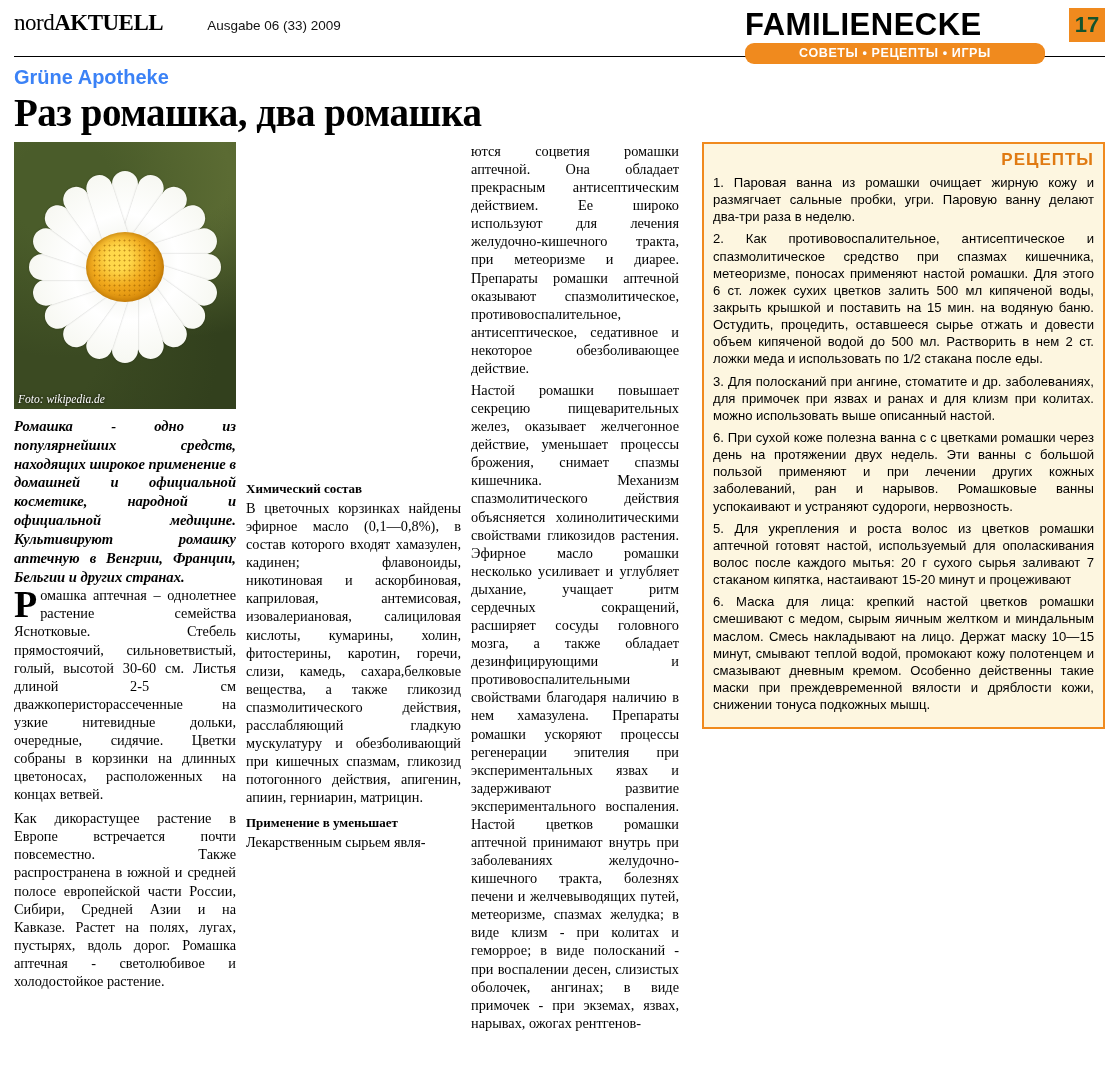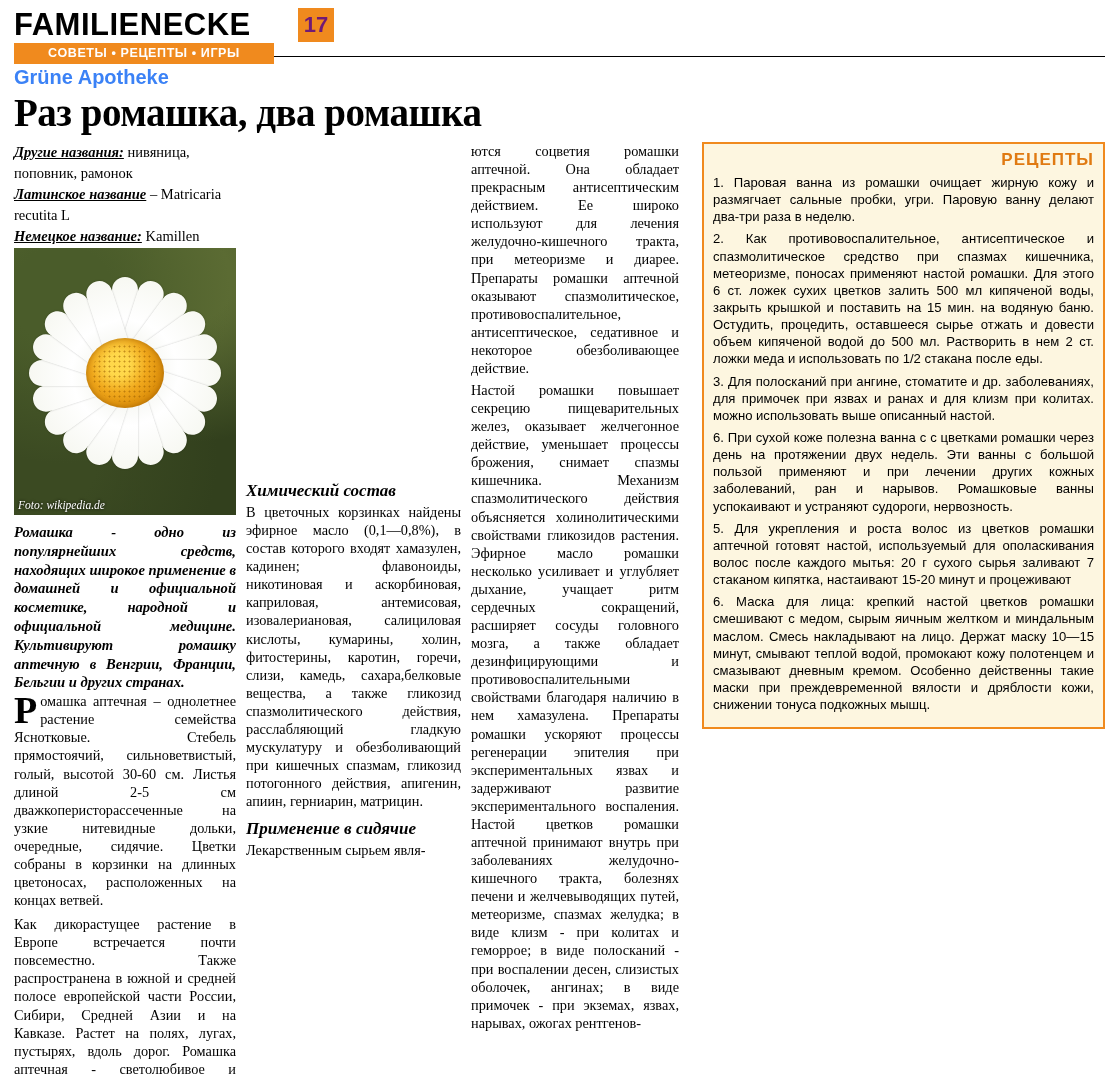--- a/index.html
+++ b/index.html
@@ -60,40 +60,41 @@
     font-weight: bold;
     font-size: 31px;
     letter-spacing: 0.5px;
     line-height: 1;
     margin-top: 1px;
   }
   .page-num-box {
     width: 36px;
     height: 34px;
     background: #f08a1e;
-    color: #701a75;
+    color: #14532d;
     font-family: "Liberation Sans", sans-serif;
     font-weight: bold;
     font-size: 22px;
     display: flex;
     align-items: center;
     justify-content: center;
   }
   .kicker-bar {
     margin-top: 3px;
     margin-left: auto;
-    width: 260px;
+    width: 300px;
     background: #f08a1e;
     color: #fff;
     font-family: "Liberation Sans", sans-serif;
     font-weight: bold;
     font-size: 12.5px;
     letter-spacing: 0.6px;
     text-align: center;
     padding: 3px 0 4px 0;
+    border-radius: 9px;
   }
   .mh-underline {
     border-top: 1.5px solid #000;
     margin-top: 4px;
   }
 
   
   .rubric {
     color: #3b82f6;
     font-family: "Liberation Sans", sans-serif;
@@ -195,22 +196,21 @@
 
   .body-text {
     font-size: 14.3px;
     line-height: 1.265;
     text-align: justify;
     hyphens: auto;
   }
   .body-text p { margin: 0 0 0 0; }
   .sub-head {
     font-weight: bold;
-    font-style: italic;
-    font-size: 17px;
+    font-size: 13px;
     margin: 9px 0 2px 0;
   }
   .dropcap-para { margin-top: 9px; }
   .dropcap-para::first-letter {
     float: left;
     font-size: 38px;
     line-height: 0.86;
     padding: 2px 3px 0 0;
     font-weight: bold;
   }
@@ -238,47 +238,42 @@
     text-align: justify;
   }
   .recipes-body p { margin: 0 0 5px 0; }
 </style>
 </head>
 <body>
 
 <div class="page">
 
   <div class="masthead">
+    <div class="mh-left">
+      <div class="brand">
+        <span class="nord">nord</span><span class="aktuell">AKTUELL</span>
+      </div>
+      <div class="issue">Ausgabe 06 (33) 2009</div>
+    </div>
     <div class="mh-right">
       <div>
         <div class="section-title">FAMILIENECKE</div>
         <div class="kicker-bar">СОВЕТЫ • РЕЦЕПТЫ • ИГРЫ</div>
       </div>
       <div class="page-num-box">17</div>
     </div>
   </div>
   <div class="mh-underline"></div>
 
   <div class="rubric">Grüne Apotheke</div>
   <div class="headline">Раз ромашка, два ромашка</div>
 
   <div class="content">
 
     <div class="left-col">
-      <div class="names">
-        <div>
-          <span class="lbl">Другие названия:</span><span> нивяница, поповник, рамонок</span>
-        </div>
-        <div>
-          <span class="lbl">Латинское название</span><span> – Matricaria recutita L</span>
-        </div>
-        <div>
-          <span class="lbl">Немецкое название:</span><span> Kamillen</span>
-        </div>
-      </div>
 
       <div class="photo">
         <div class="bg"></div>
         <div class="petals">
           <div class="petal" style="transform:rotate(0deg)"></div>
           <div class="petal" style="transform:rotate(18deg)"></div>
           <div class="petal" style="transform:rotate(36deg)"></div>
           <div class="petal" style="transform:rotate(54deg)"></div>
           <div class="petal" style="transform:rotate(72deg)"></div>
           <div class="petal" style="transform:rotate(90deg)"></div>
@@ -308,21 +303,21 @@
         <p style="margin-top:6px">Как дикорастущее растение в Европе встречается почти повсеместно. Также распространена в южной и средней полосе европейской части России, Сибири, Средней Азии и на Кавказе. Растет на полях, лугах, пустырях, вдоль дорог. Ромашка аптечная - светолюбивое и холодостойкое растение.</p>
       </div>
     </div>
 
     <div class="mid-col">
       <div style="height:330px"></div>
       <div class="sub-head">Химический состав</div>
       <div class="body-text">
         <p>В цветочных корзинках найдены эфирное масло (0,1—0,8%), в состав которого входят хамазулен, кадинен; флавоноиды, никотиновая и аскорбиновая, каприловая, антемисовая, изовалериановая, салициловая кислоты, кумарины, холин, фитостерины, каротин, горечи, слизи, камедь, сахара,белковые вещества, а также гликозид спазмолитического действия, расслабляющий гладкую мускулатуру и обезболивающий при кишечных спазмам, гликозид потогонного действия, апигенин, апиин, герниарин, матрицин.</p>
       </div>
-      <div class="sub-head">Применение в сидячие</div>
+      <div class="sub-head">Применение в уменьшает</div>
       <div class="body-text">
         <p>Лекарственным сырьем явля-</p>
       </div>
     </div>
 
     <div class="right-col">
       <div style="display:flex; gap:23px;">
         <div style="width:208px; flex:0 0 208px;" class="body-text">
           <p>ются соцветия ромашки аптечной. Она обладает прекрасным антисептическим действием. Ее широко используют для лечения желудочно-кишечного тракта, при метеоризме и диарее. Препараты ромашки аптечной оказывают спазмолитическое, противовоспалительное, антисептическое, седативное и некоторое обезболивающее действие.</p>
           <p style="margin-top:4px">Настой ромашки повышает секрецию пищеварительных желез, оказывает желчегонное действие, уменьшает процессы брожения, снимает спазмы кишечника. Механизм спазмолитического действия объясняется холинолитическими свойствами гликозидов растения. Эфирное масло ромашки несколько усиливает и углубляет дыхание, учащает ритм сердечных сокращений, расширяет сосуды головного мозга, а также обладает дезинфицирующими и противовоспалительными свойствами благодаря наличию в нем хамазулена. Препараты ромашки ускоряют процессы регенерации эпителия при экспериментальных язвах и задерживают развитие экспериментального воспаления. Настой цветков ромашки аптечной принимают внутрь при заболеваниях желудочно-кишечного тракта, болезнях печени и желчевыводящих путей, метеоризме, спазмах желудка; в виде клизм - при колитах и геморрое; в виде полосканий - при воспалении десен, слизистых оболочек, ангинах; в виде примочек - при экземах, язвах, нарывах, ожогах рентгенов-</p>

